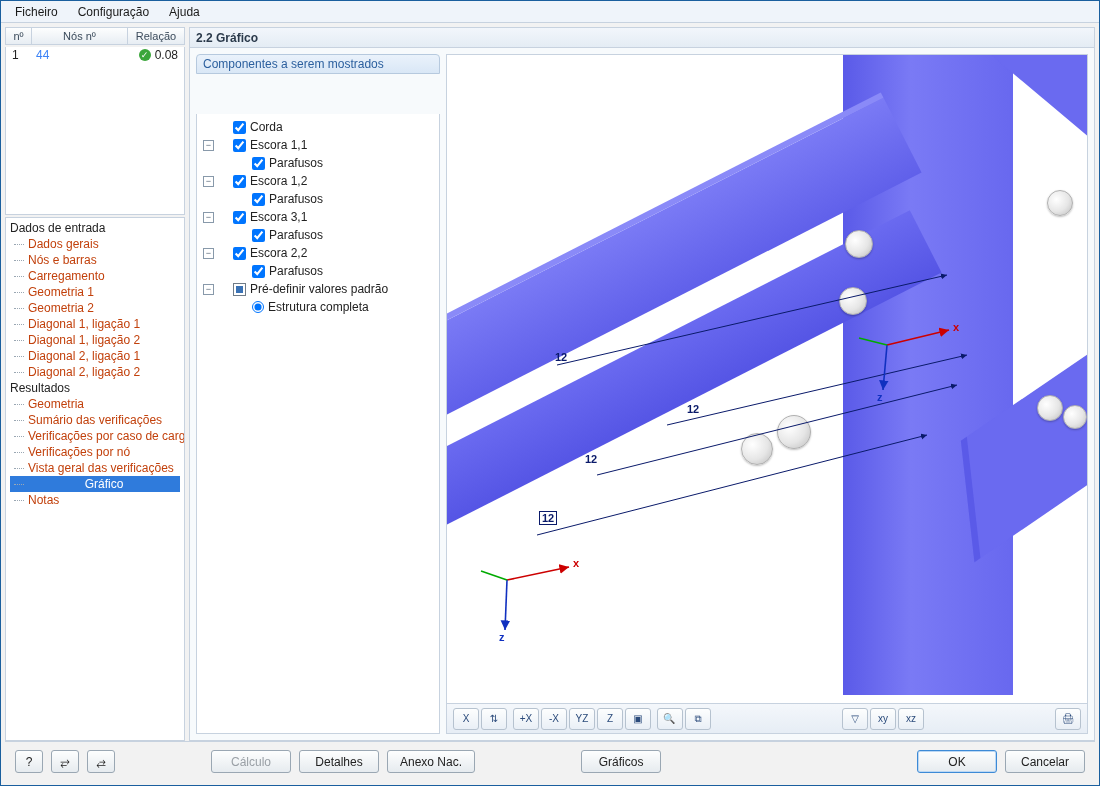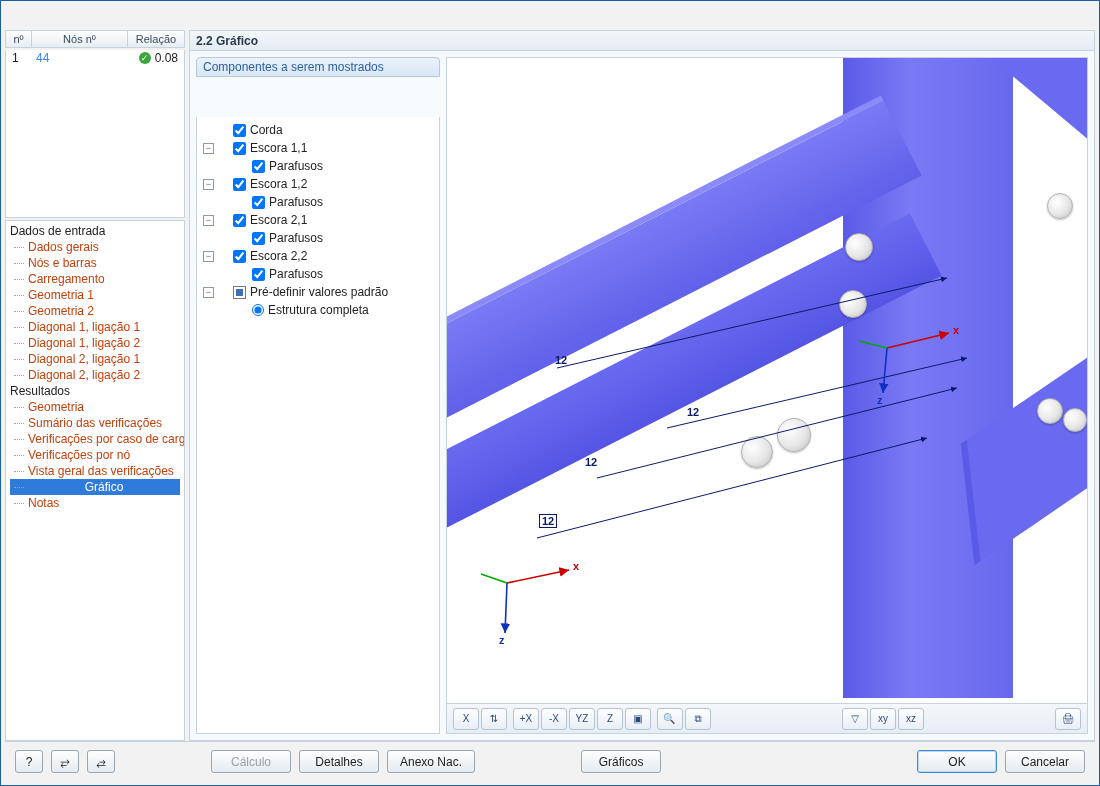--- a/index.html
+++ b/index.html
@@ -8,21 +8,21 @@
   .titlebar { height: 28px; background: linear-gradient(#f3f6fb,#dbe5f1 45%,#cad7e8); display: flex; align-items: center; padding: 0 2px 0 8px; border-bottom: 1px solid #8aa7c7; }
   .titlebar .title-icon { width:16px; height:16px; background:#2b5f9e; border-radius:2px; margin-right:6px; }
   .titlebar .title { flex:1; color:#2b3a4b; }
   .winbtns { display:flex; height:20px; margin-top:-4px;}
   .winbtn { width:30px; height:20px; border:1px solid #6a8bb3; border-top:none; background:linear-gradient(#eaf1fb,#cfe0f3); display:flex; align-items:center; justify-content:center; font-size:11px; color:#2b3a4b; }
   .winbtn.close { width:48px; background:linear-gradient(#f07a7a,#d43a2f 45%,#bf2a20); color:#fff; border-color:#8a2a22; border-top-right-radius:0; border-bottom-right-radius:4px;}
   .winbtn.close svg{color:#fff}
   .menubar { height:22px; background:#eff4fa; border-bottom:1px solid #c7d2df; display:flex; align-items:center; padding:0 6px; gap:4px;}
   .menubar .mitem { padding:2px 8px; color:#1a1a1a; cursor:default;}
   .client { flex:1; display:flex; flex-direction:column; background:#f2f2f2; padding:4px;}
-  .upper { flex:1; display:flex; gap:4px; min-height:0;margin-top:25px;}
+  .upper { flex:1; display:flex; gap:4px; min-height:0;}
   .left-col { width:180px; display:flex; flex-direction:column; gap:2px;}
   .grid-hdr { display:flex; background:linear-gradient(#fdfefe,#e7edf3); border:1px solid #c7d2df; height:18px;}
   .grid-hdr div { border-right:1px solid #c7d2df; display:flex; align-items:center; justify-content:center; color:#3b4b5b; font-size:11px;}
   .col-a{width:26px} .col-b{width:96px} .col-c{flex:1; border-right:none!important;}
   .grid-body { height:168px; border:1px solid #c7d2df; border-top:none; background:#fff;}
   .grid-row { display:flex; height:16px; align-items:center;}
   .grid-row .col-a{padding-left:6px;color:#222}
   .grid-row .col-b{padding-left:4px;color:#3b82f6}
   .grid-row .col-c{display:flex;justify-content:flex-end;align-items:center;padding-right:6px;gap:4px;color:#222}
   .ok-ico{width:12px;height:12px;border-radius:50%;background:#3aa63a;display:inline-flex;align-items:center;justify-content:center;color:#fff;font-size:9px;}
@@ -62,20 +62,25 @@
   .piece{position:absolute;background:#6a6af0;}
   .bolt{position:absolute;width:28px;height:28px;border-radius:50%;background:radial-gradient(circle at 35% 35%,#fff,#e6e6e6 55%,#bcbcbc);border:1px solid #b0b0b0;box-shadow:0 1px 2px rgba(0,0,0,.25);}
   .dim-lbl{position:absolute;font-weight:bold;color:#0a1a6a;font-size:11px;background:transparent;}
   .dim-box{background:#fff;border:1px solid #0a1a6a;padding:0 2px;}
 </style>
 </head>
 <body>
 
 <div class="window">
 
+  <div class="menubar">
+    <div class="mitem">Ficheiro</div>
+    <div class="mitem">Configuração</div>
+    <div class="mitem">Ajuda</div>
+  </div>
 
   <div class="client">
     <div class="upper">
 
       <div class="left-col">
         <div class="grid-hdr">
           <div class="col-a">nº</div>
           <div class="col-b">Nós nº</div>
           <div class="col-c">Relação</div>
         </div>
@@ -151,21 +156,21 @@
                   <span class="spacer"></span>
                   <span class="spacer"></span>
                   <span class="spacer15"></span>
                   <input type="checkbox" checked="" style="">
                   <label>Parafusos</label>
                 </div>
               <div class="tn">
                   <span class="toggle">−</span>
                   <span class="spacer"></span>
                   <input type="checkbox" checked="" style="">
-                  <label>Escora 2,1</label>
+                  <label>Escora 3,1</label>
                 </div>
               <div class="tn">
                   <span class="spacer"></span>
                   <span class="spacer"></span>
                   <span class="spacer15"></span>
                   <input type="checkbox" checked="" style="">
                   <label>Parafusos</label>
                 </div>
               <div class="tn">
                   <span class="toggle">−</span>

